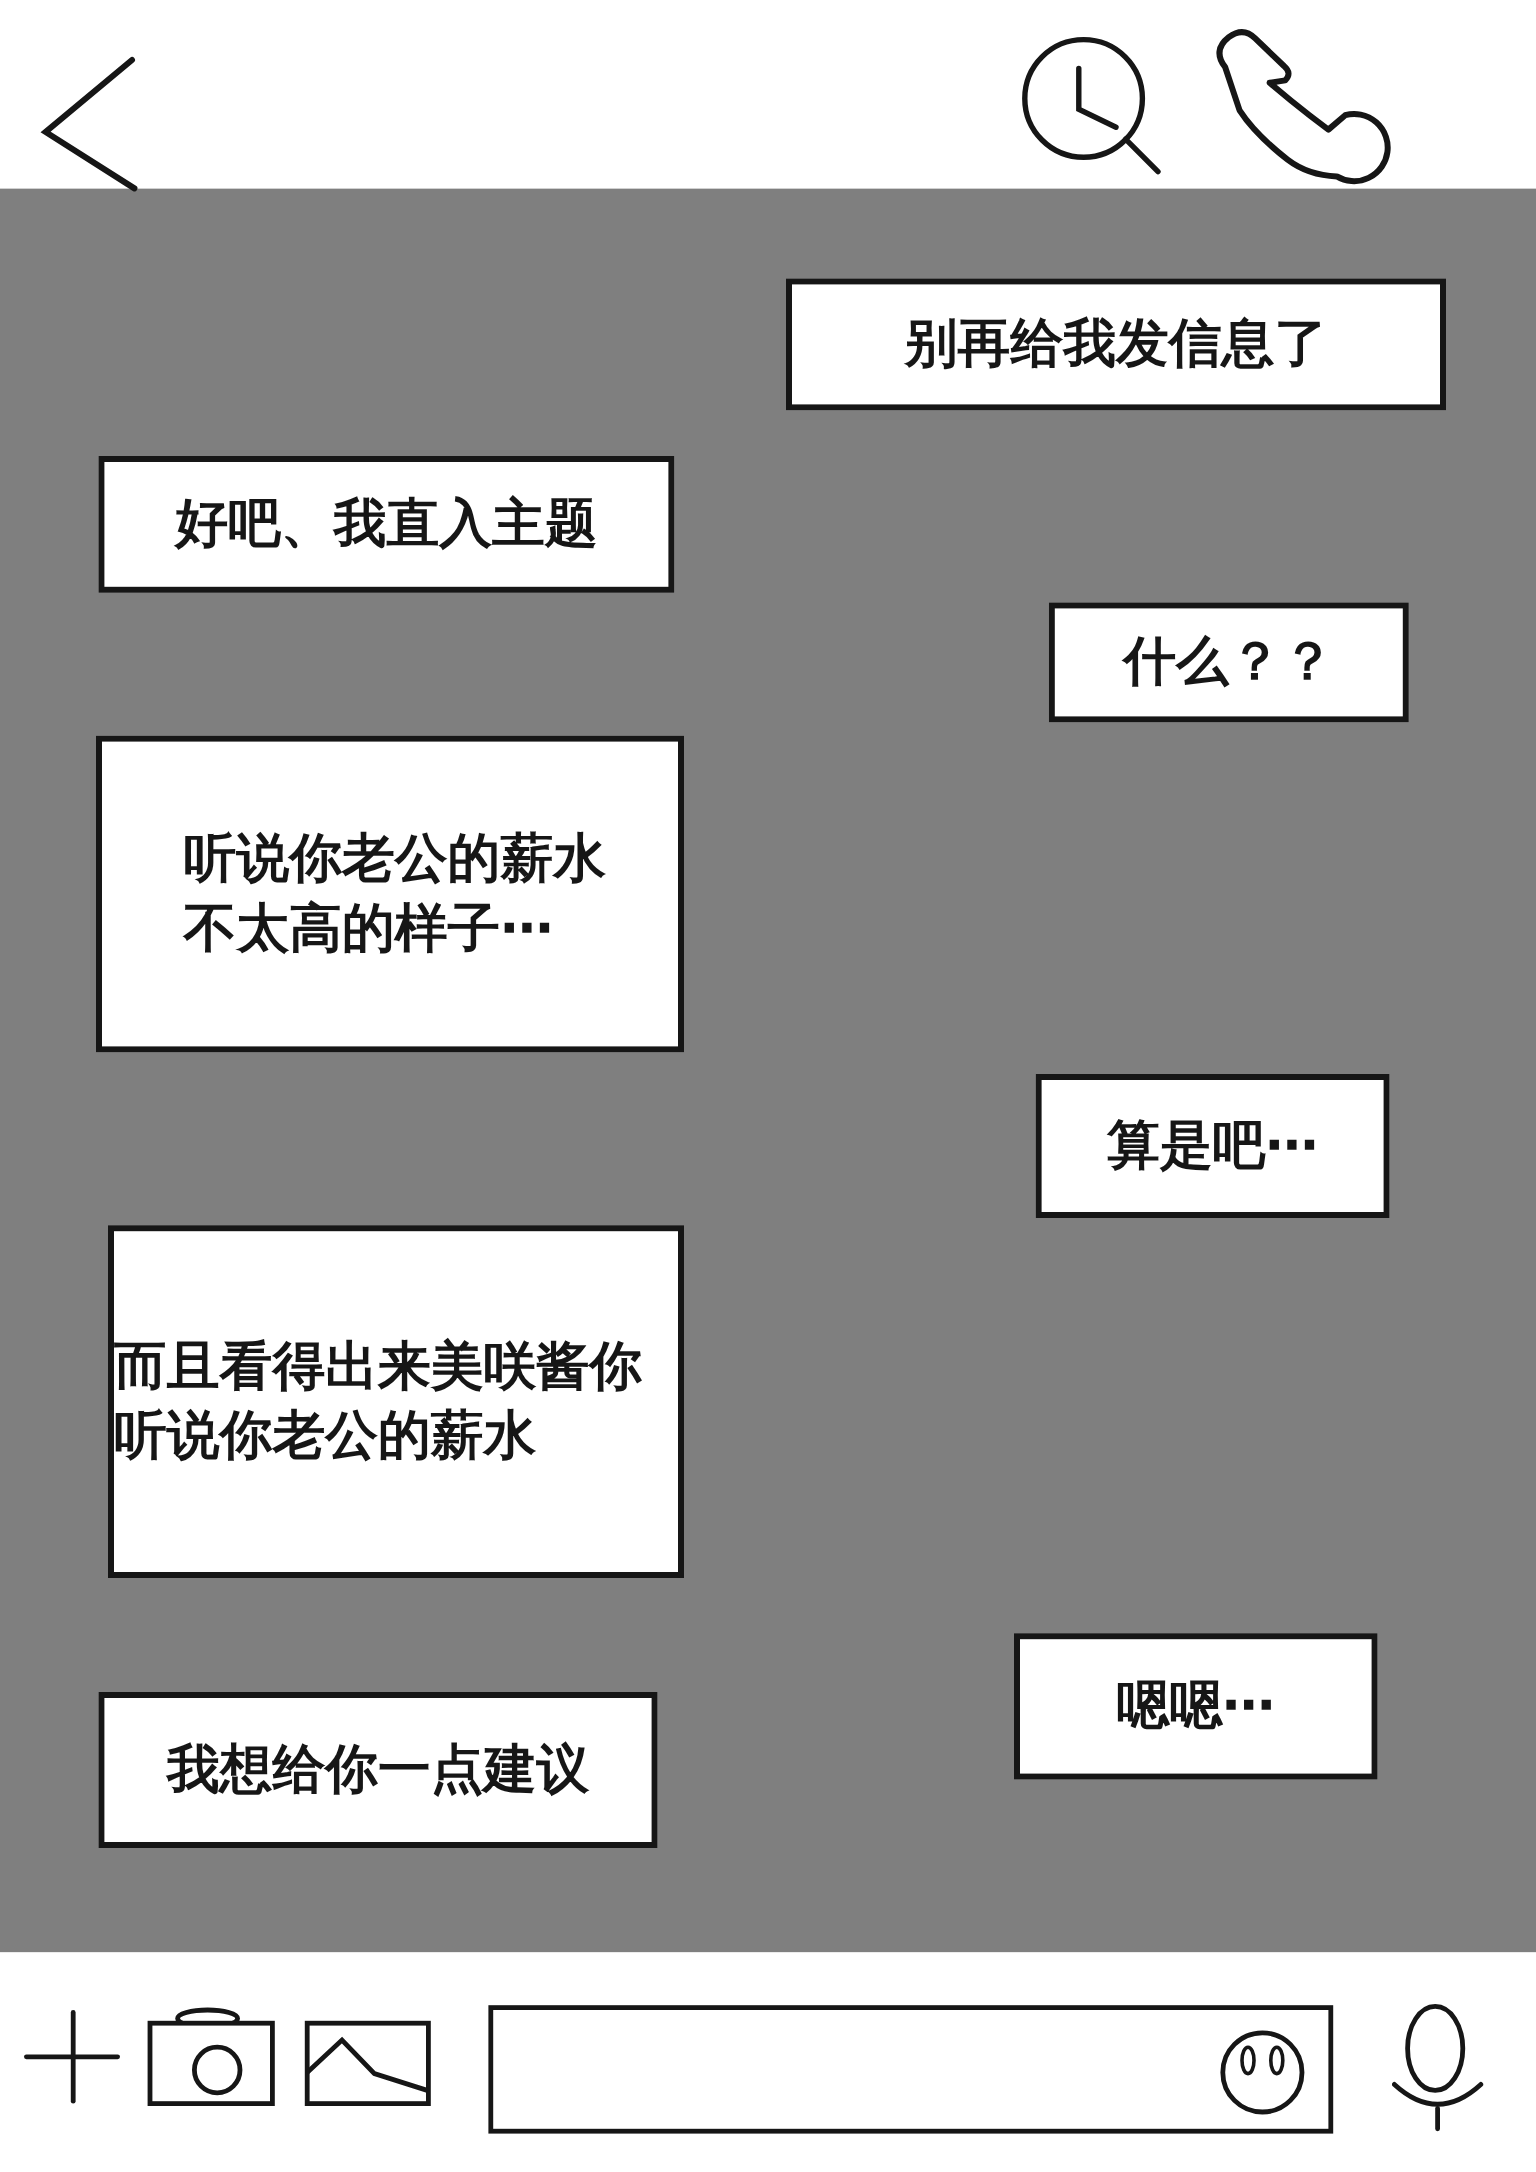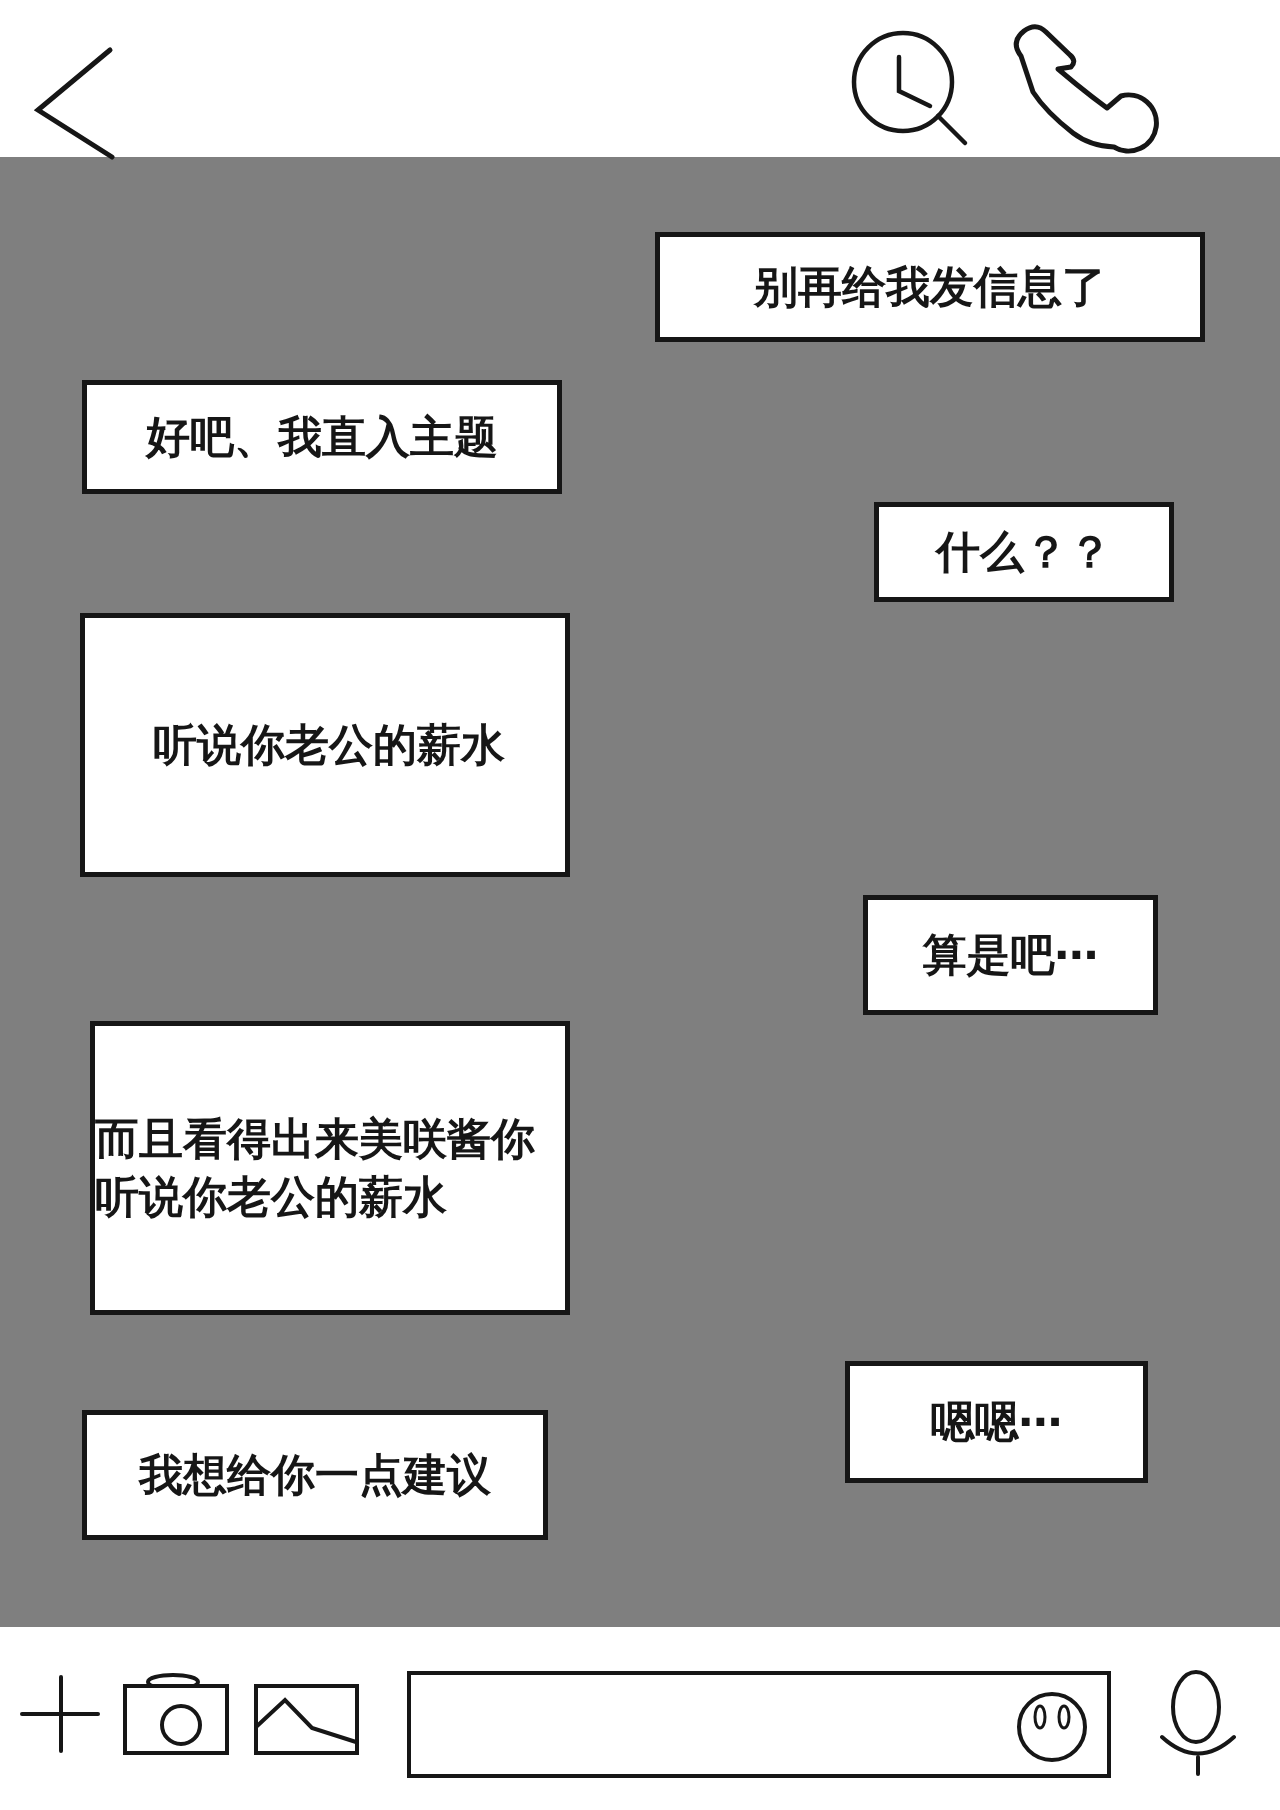--- a/index.html
+++ b/index.html
@@ -80,20 +80,21 @@
         <span>别再给我发信息了</span>
       </div>
       <div class="bubble center" style="left: 82px; top: 380px; width: 480px; height: 114px;">
         <span>好吧、我直入主题</span>
       </div>
       <div class="bubble center" style="left: 874px; top: 502px; width: 300px; height: 100px;">
         <span>什么？？</span>
       </div>
       <div class="bubble leftalign" style="left: 80px; top: 613px; width: 490px; height: 264px; padding-left: 68px;">
         <span>听说你老公的薪水</span>
+        <span>不太高的样子⋯</span>
       </div>
       <div class="bubble center" style="left: 863px; top: 895px; width: 295px; height: 120px;">
         <span>算是吧⋯</span>
       </div>
       <div class="bubble leftalign" style="left: 90px; top: 1021px; width: 480px; height: 294px; ">
         <span>而且看得出来美咲酱你</span>
         <span>听说你老公的薪水</span>
       </div>
       <div class="bubble center" style="left: 845px; top: 1361px; width: 303px; height: 122px;">
         <span>嗯嗯⋯</span>

